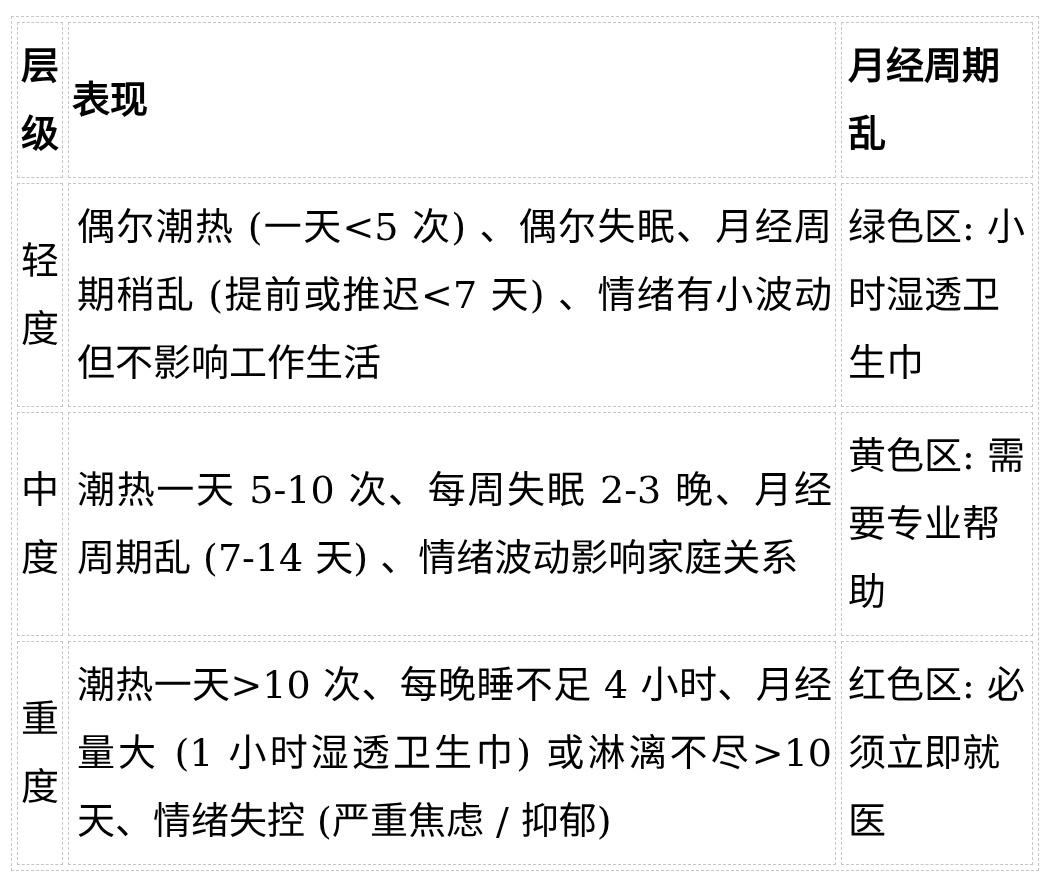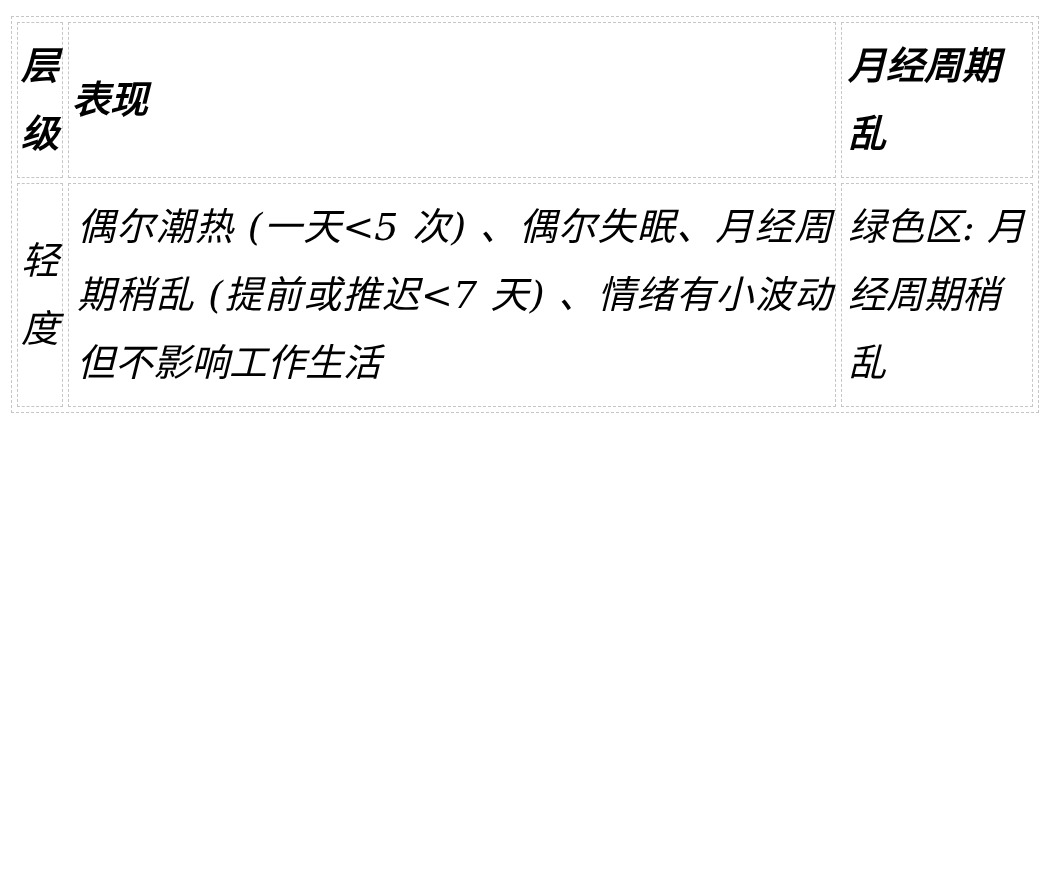--- a/index.html
+++ b/index.html
@@ -16,21 +16,20 @@
     overflow: hidden;
   }
   table.severity {
     border-collapse: separate;
     border-spacing: 5px;
     border: 1px dashed #c6c6c6;
     table-layout: fixed;
     width: 1028px;
     color: #000000;
     font-family: "DejaVu Serif", "Liberation Serif", serif;
-    font-style: italic;
   }
   col.c-level    { width: 46px;  }
   col.c-manifest { width: 768px; }
   col.c-judge    { width: 192px; }
   th, td {
     border: 1px dashed #c6c6c6;
     background: #ffffff;
     font-size: 38px;
     line-height: 68px;
     vertical-align: middle;
@@ -70,17 +69,27 @@
       <tr>
         <th class="cell-level">层级</th>
         <th class="cell-manifest">表现</th>
         <th class="cell-judge">月经周期乱</th>
       </tr>
     </thead>
     <tbody>
       <tr>
         <td class="cell-level">轻度</td>
         <td class="cell-manifest">偶尔潮热 (一天&lt;5 次) 、偶尔失眠、月经周期稍乱 (提前或推迟&lt;7 天) 、情绪有小波动但不影响工作生活</td>
-        <td class="cell-judge">绿色区: 月经周期稍乱</td>
+        <td class="cell-judge">绿色区: 小时湿透卫生巾</td>
+      </tr>
+      <tr>
+        <td class="cell-level">中度</td>
+        <td class="cell-manifest">潮热一天 5-10 次、每周失眠 2-3 晚、月经周期乱 (7-14 天) 、情绪波动影响家庭关系</td>
+        <td class="cell-judge">黄色区: 需要专业帮助</td>
+      </tr>
+      <tr>
+        <td class="cell-level">重度</td>
+        <td class="cell-manifest">潮热一天&gt;10 次、每晚睡不足 4 小时、月经量大 (1 小时湿透卫生巾) 或淋漓不尽&gt;10 天、情绪失控 (严重焦虑 / 抑郁)</td>
+        <td class="cell-judge">红色区: 必须立即就医</td>
       </tr>
     </tbody>
   </table>
 </div>
 
 </body></html>

